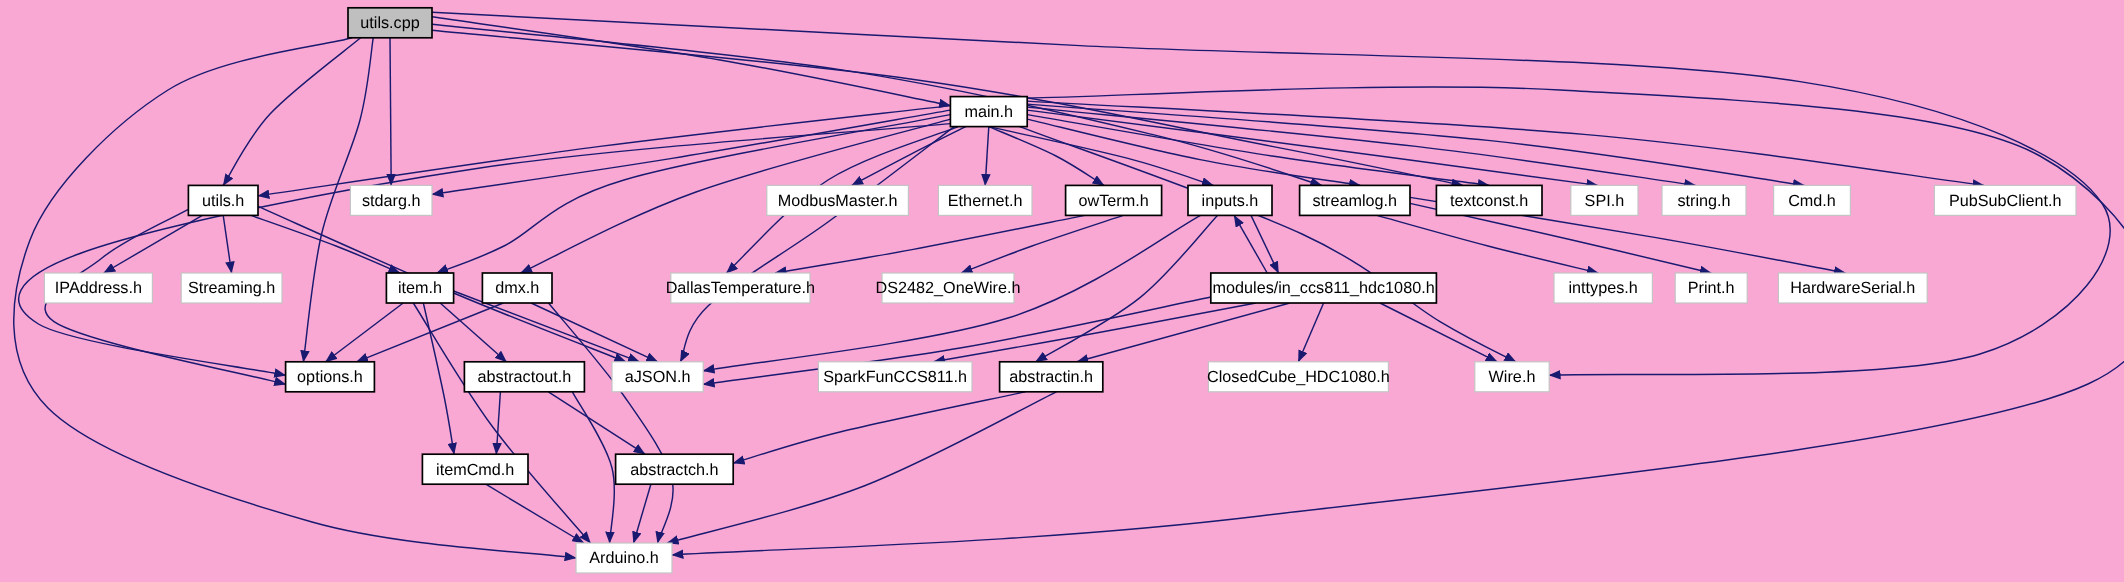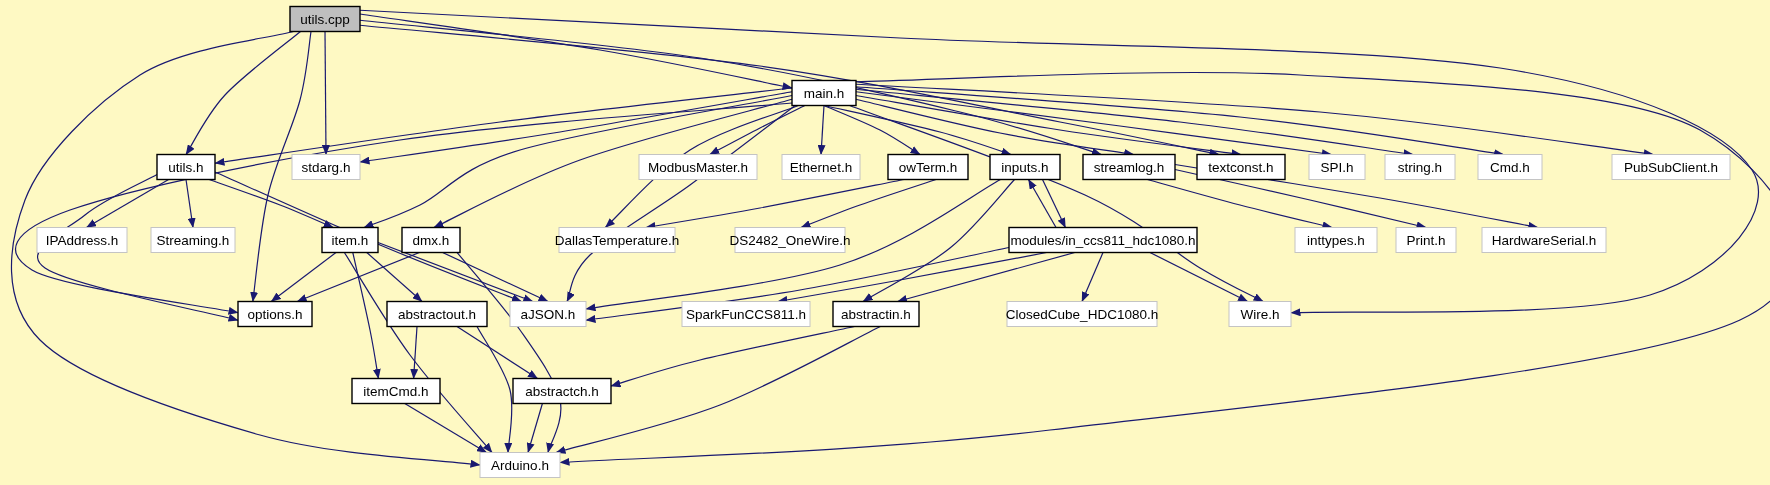--- a/index.html
+++ b/index.html
@@ -1,17 +1,17 @@
 <!DOCTYPE html>
 <html><head>
 <meta charset="utf-8">
 <style>
   html,body{margin:0;padding:0;background:#ffffff;}
   body{font-family:"Liberation Sans","DejaVu Sans",sans-serif;}
-  #graph-wrap{width:1770px;height:485px;position:relative;background:#fef9c3;overflow:hidden;}
+  #graph-wrap{width:1770px;height:485px;position:relative;background:#f9a8d4;overflow:hidden;}
   svg{display:block;}
   .node-label{font-family:"Liberation Sans","DejaVu Sans",sans-serif;font-size:13.5px;fill:#000;}
   .edge{fill:none;}
   .node rect{cursor:pointer;}
 </style>
 </head>
 <body>
 
 <div id="graph-wrap">
   <svg id="graph-svg" width="1770" height="485" viewBox="0 0 1770 485" xmlns="http://www.w3.org/2000/svg">

